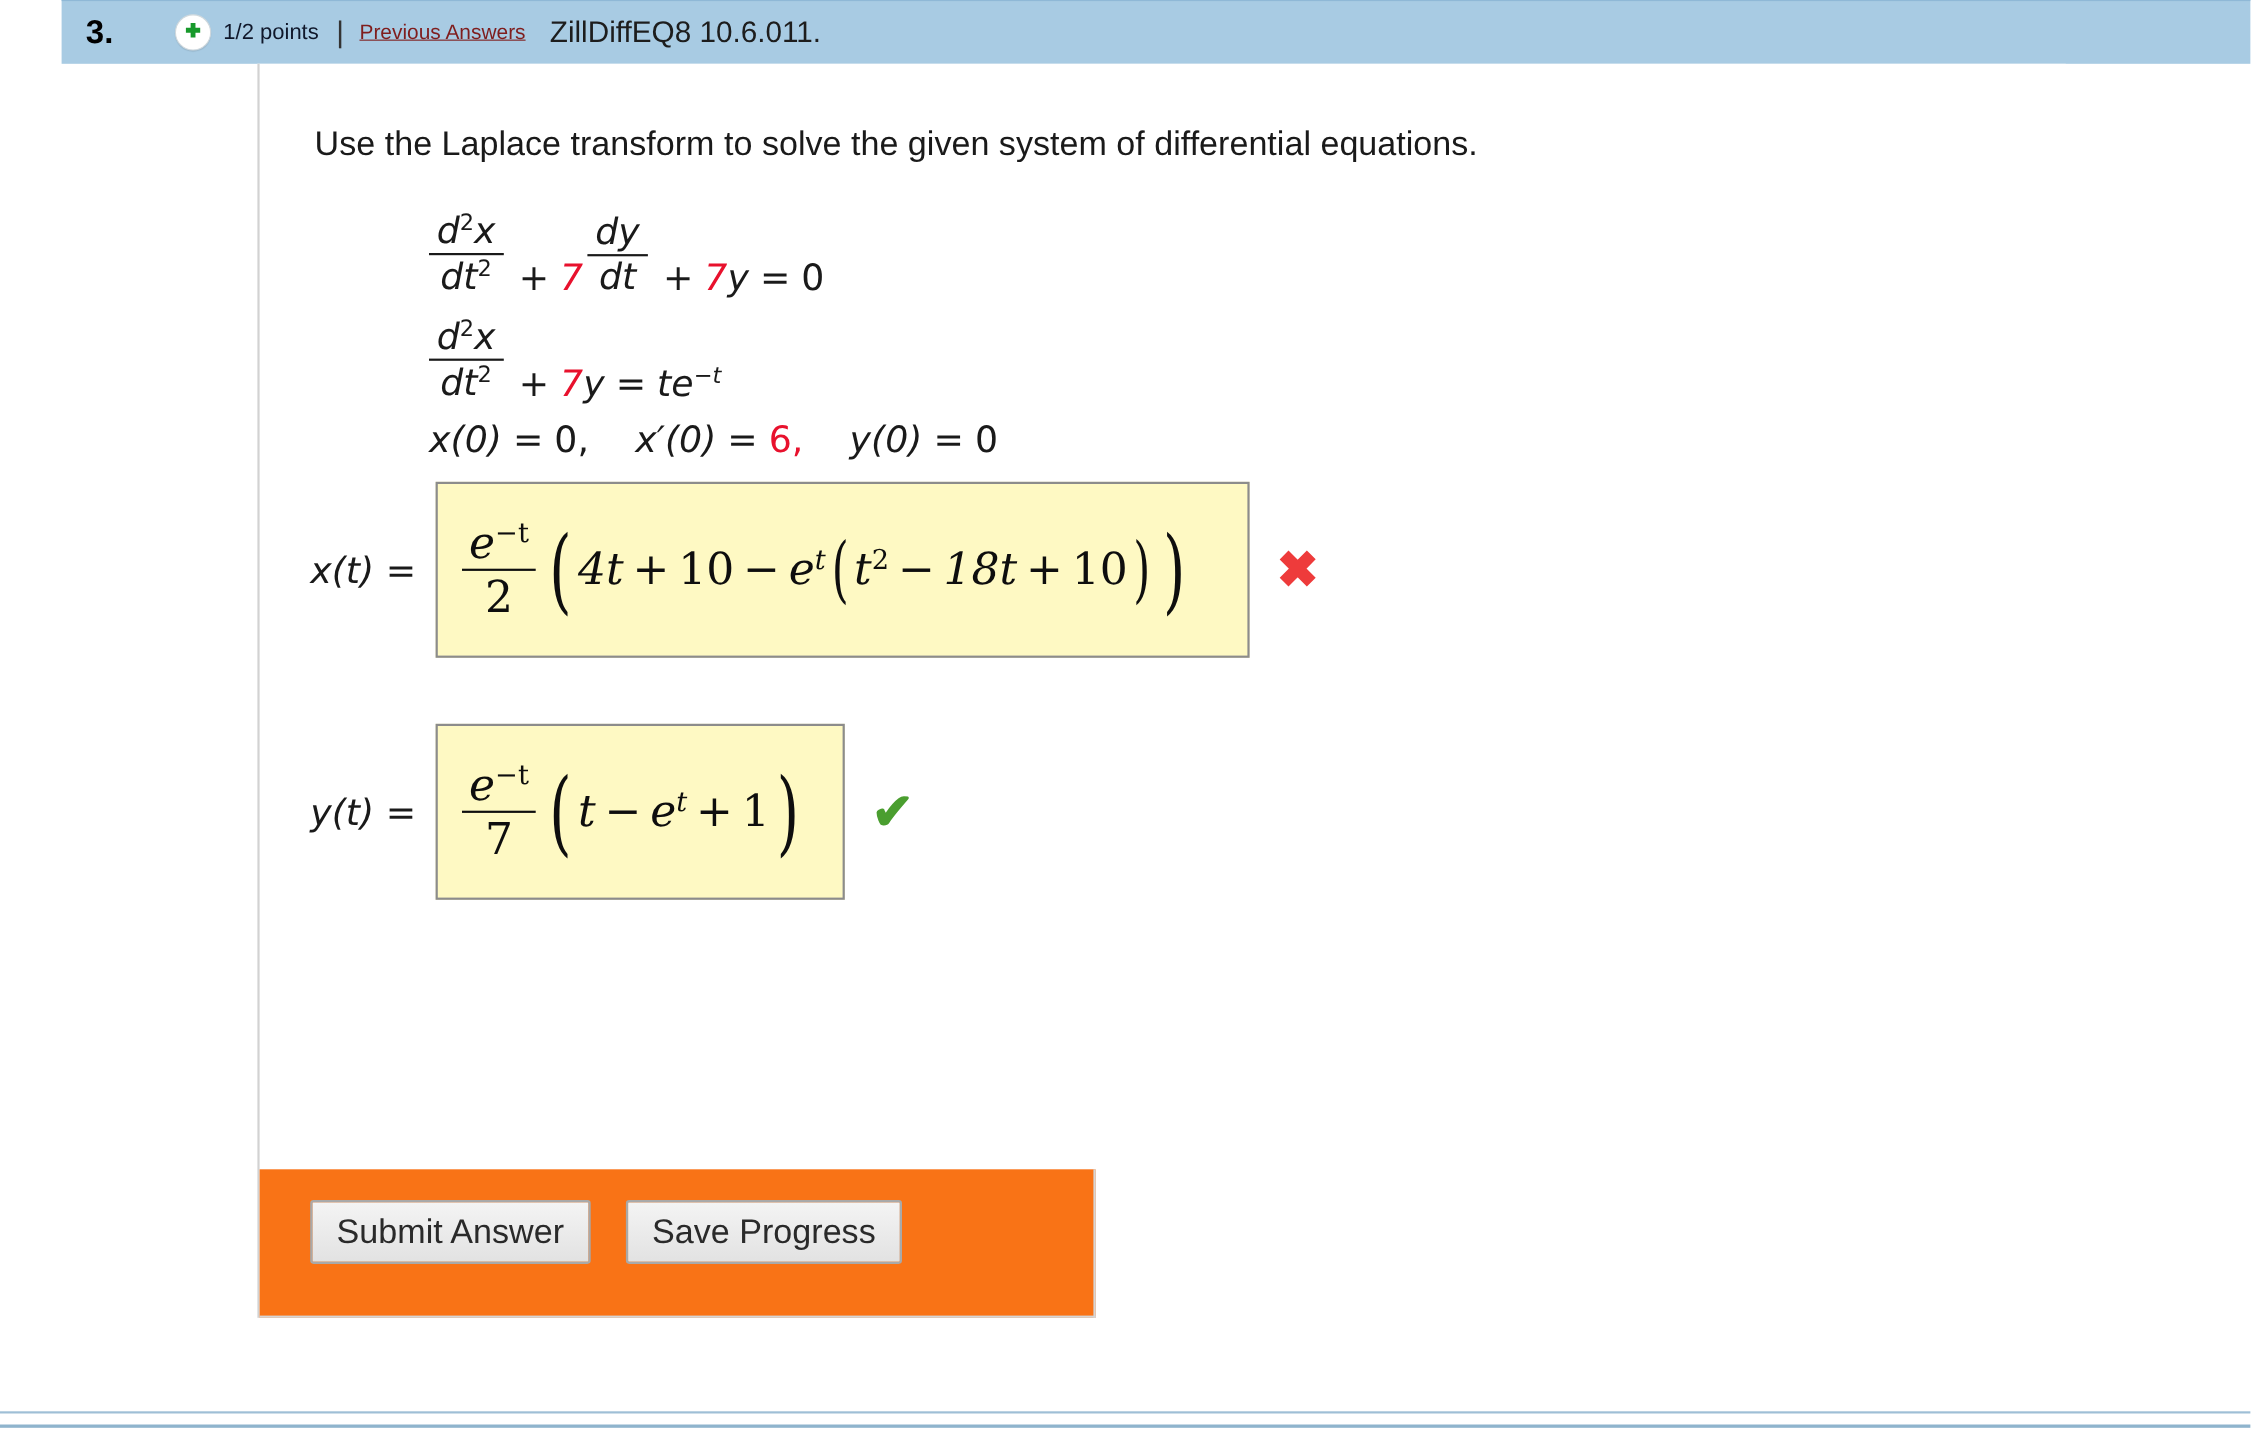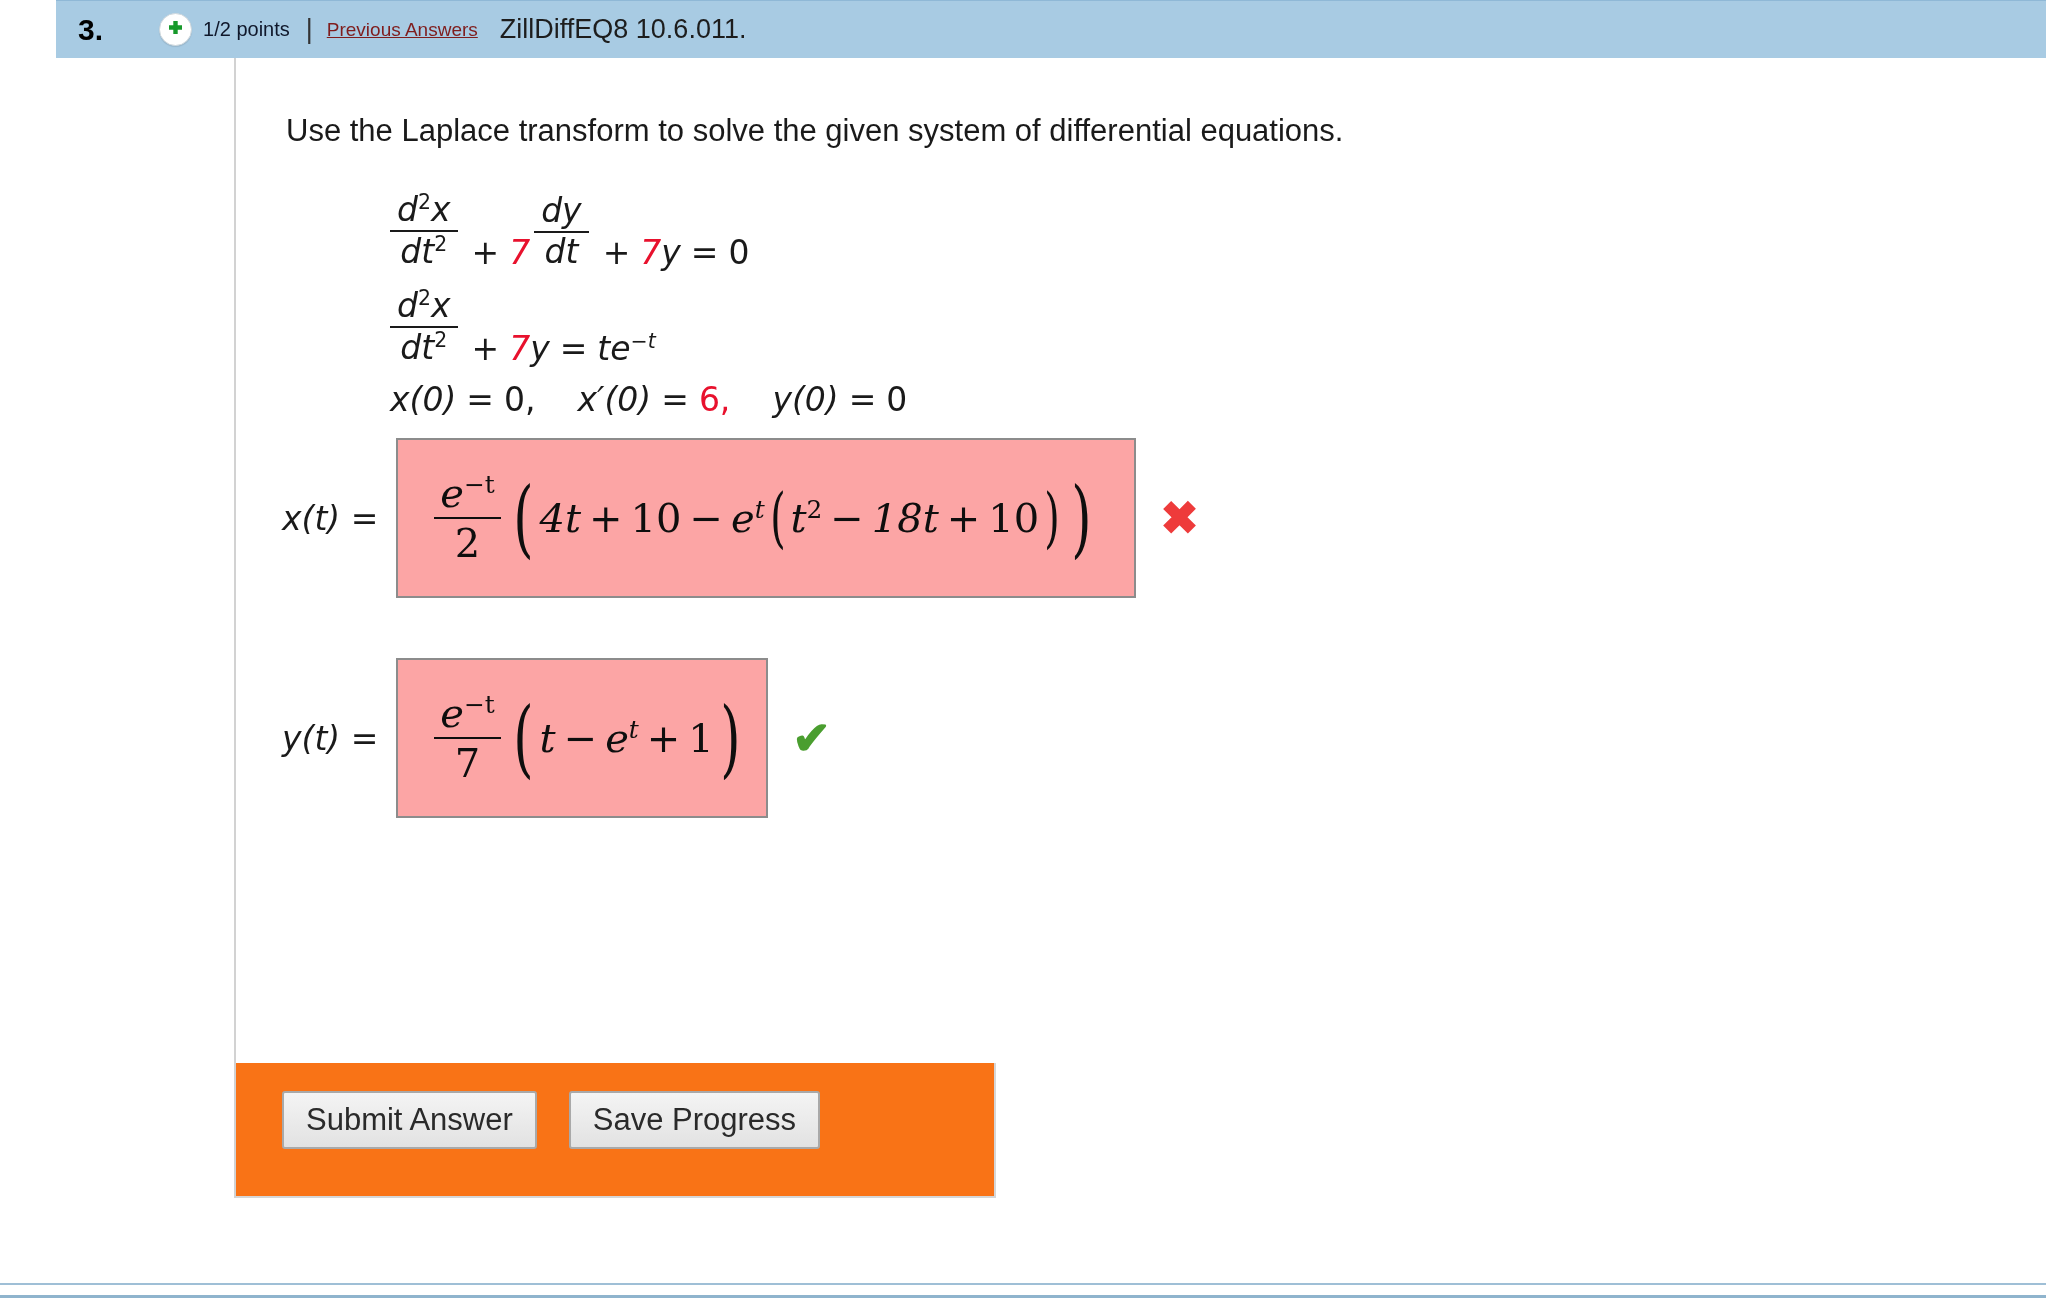--- a/index.html
+++ b/index.html
@@ -165,26 +165,26 @@
   .anslabel {
     font-family: "DejaVu Sans", sans-serif;
     font-style: italic;
     font-size: 33px;
     color: #1a1a1a;
     margin-right: 18px;
     white-space: nowrap;
   }
   .ansbox {
     border: 2px solid #8c8c8c;
-    background: #fca5a5;
+    background: #fef9c3;
     display: flex;
     align-items: center;
     justify-content: flex-start;
     box-sizing: border-box;
-    padding: 0 36px;
+    padding: 0 22px;
   }
   #ansbox-x { width: 740px; height: 160px; }
   #ansbox-y { width: 372px; height: 160px; }
 
   
   .expr {
     font-family: "DejaVu Serif", serif;
     font-size: 40px;
     color: #0e0e0e;
     display: flex;

